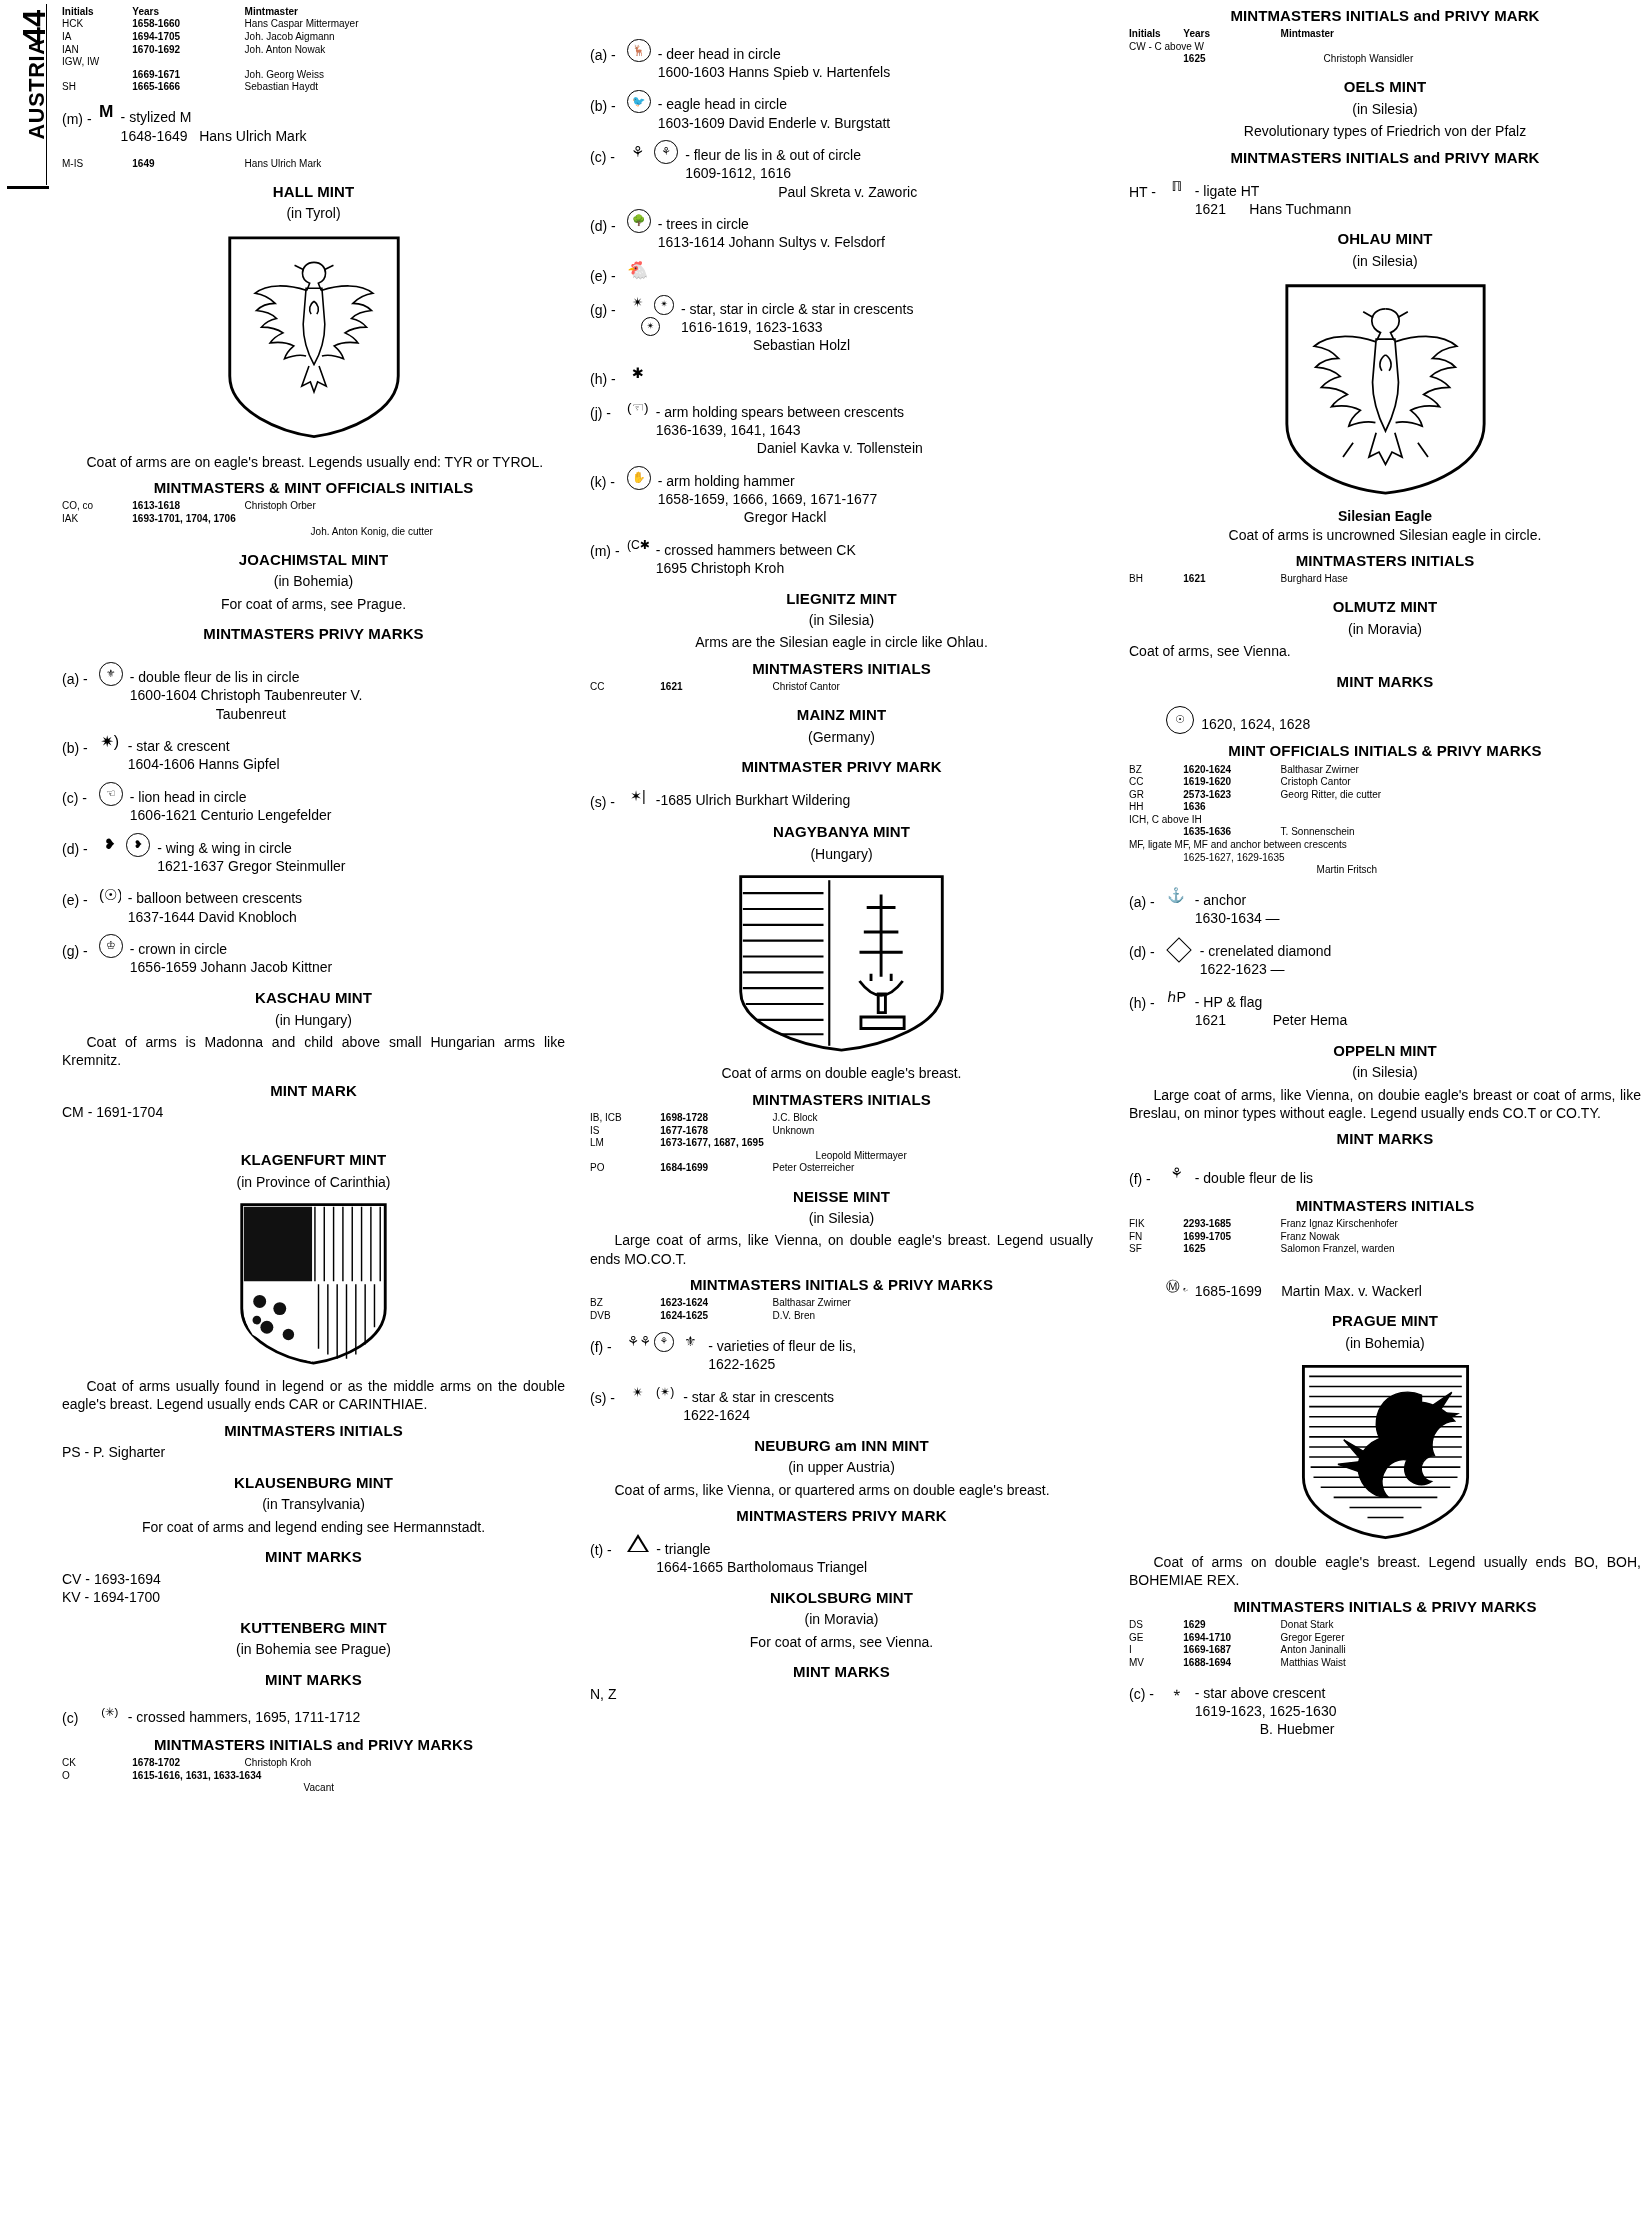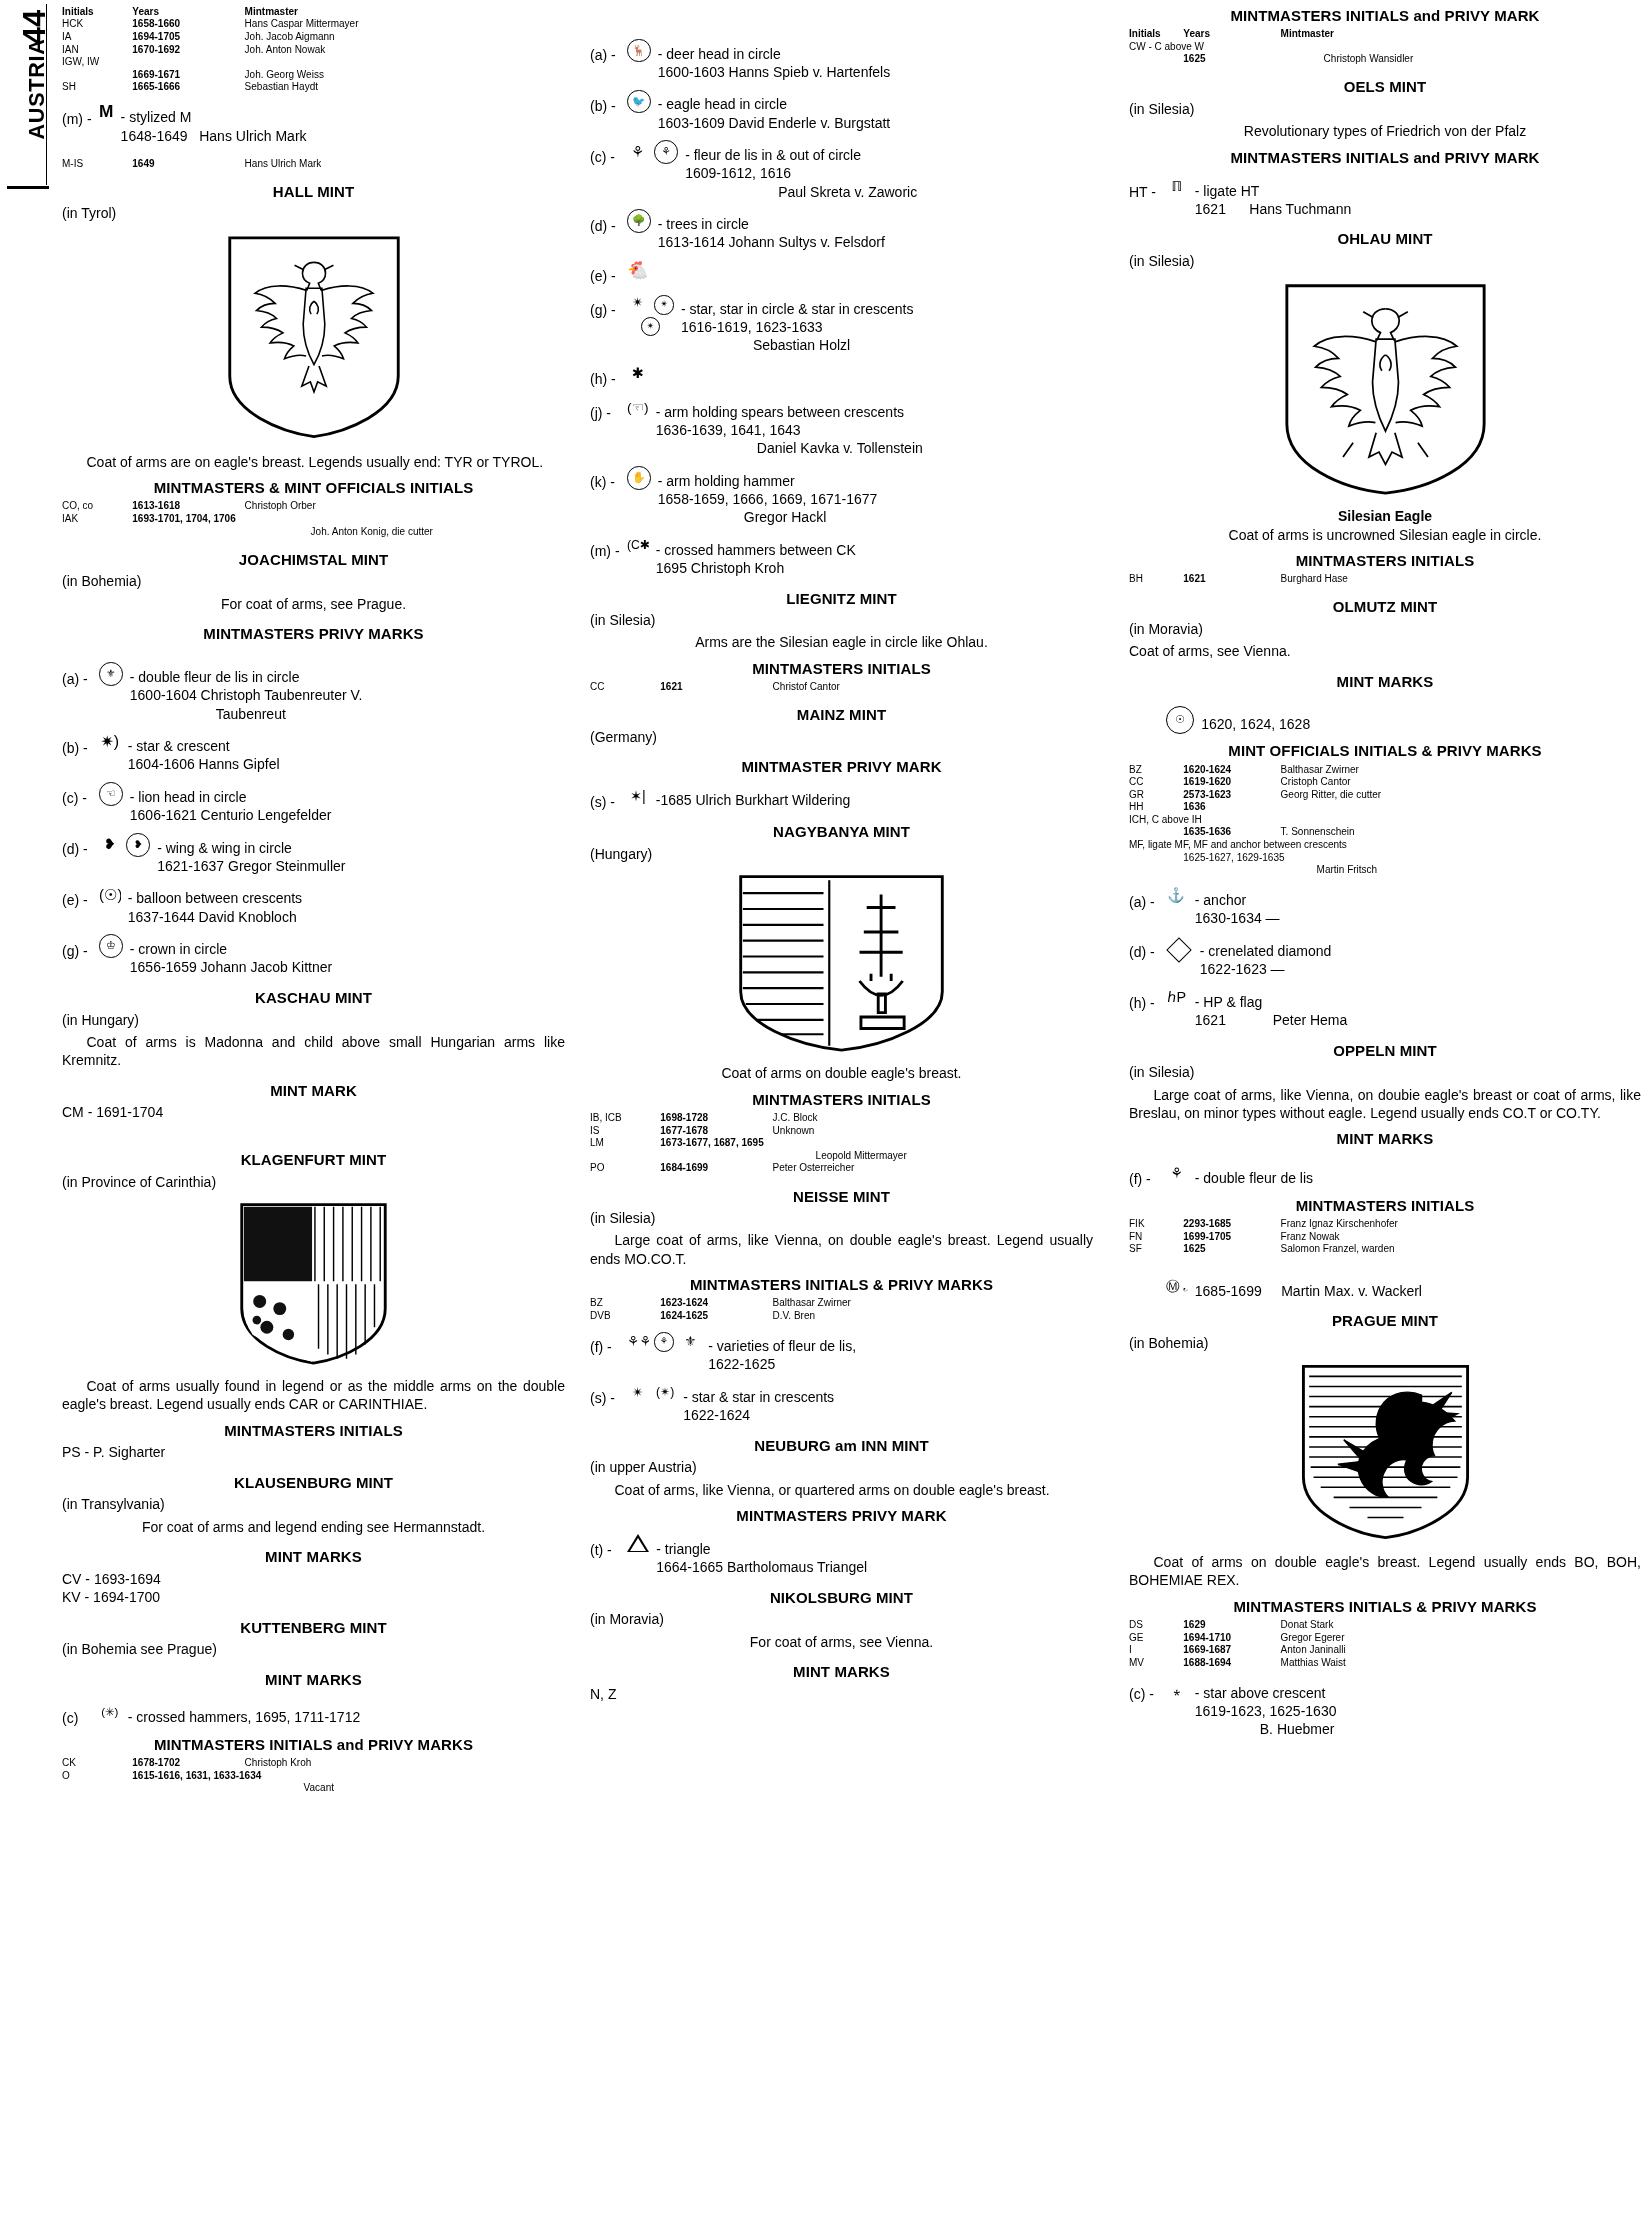--- a/index.html
+++ b/index.html
@@ -71,21 +71,21 @@
   .ctr{ text-align:center; }
   .just{ text-align:justify; }
   .hd{
     font-weight:bold;
     text-align:center;
     margin:11.5px 0 2.9px 0;
     font-size:15px;
     letter-spacing:0.1px;
   }
   .hd.tight{ margin-top:7.2px; }
-  .sub{ margin:2.9px 0 4.3px 0; }
+  .sub{ text-align:center; margin:2.9px 0 4.3px 0; }
   .para{ margin:4.3px 0; text-align:justify; }
   .spacer10{height:7.2px;}
   .spacer16{height:11.5px;}
   .spacer24{height:17.3px;}
   .spacer34{height:24.5px;}
 
   
   table.lst{
     border-collapse:collapse;
     width:100%;

